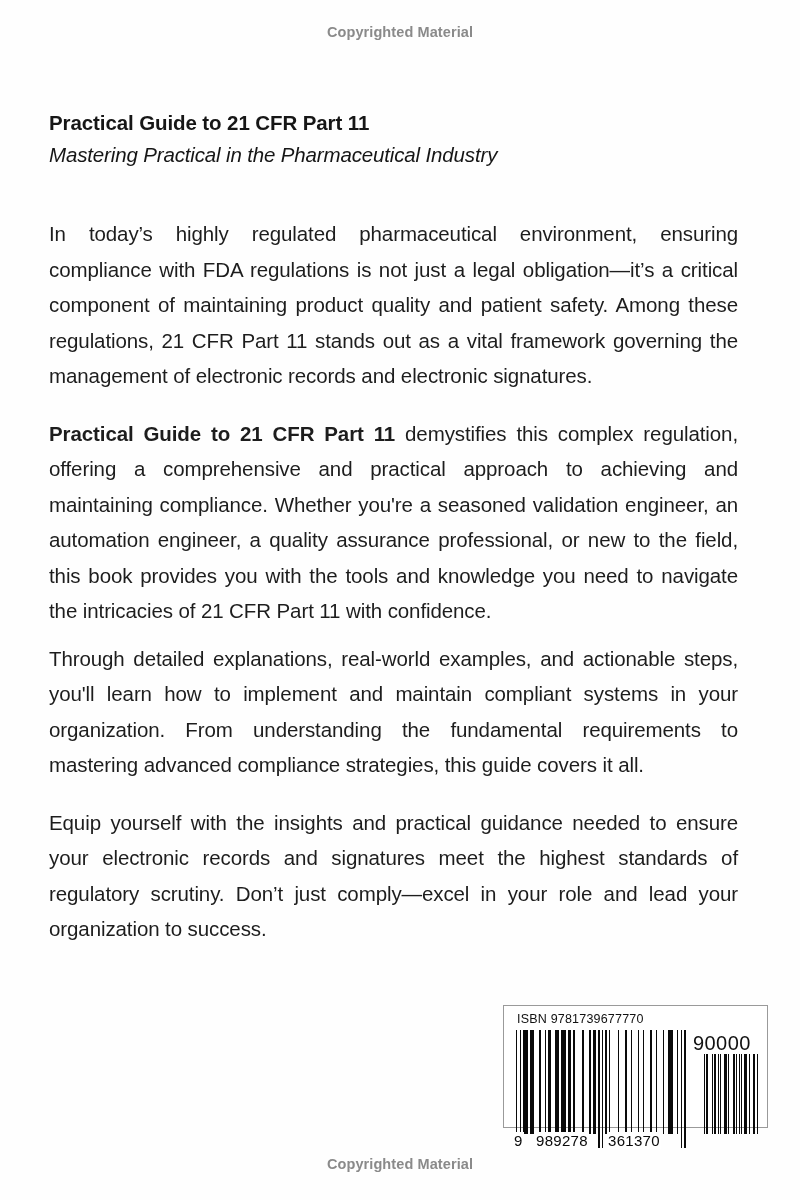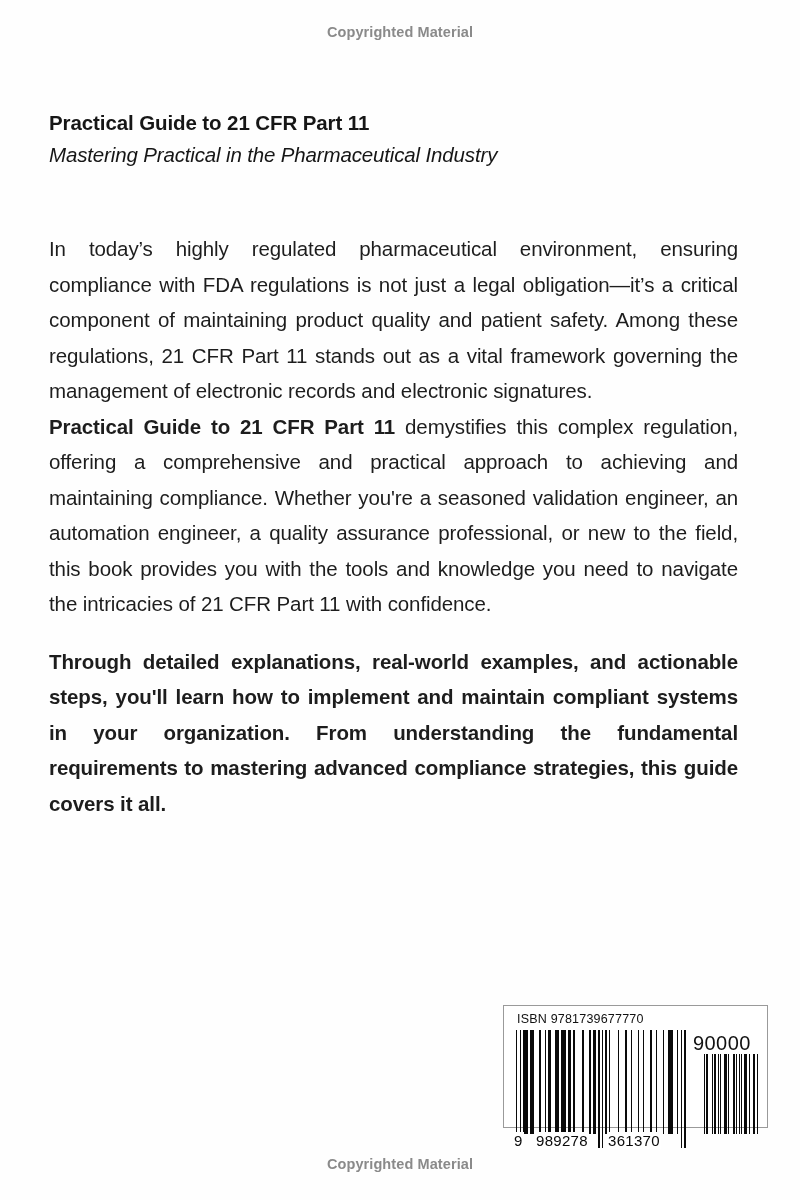--- a/index.html
+++ b/index.html
@@ -68,23 +68,23 @@
     padding: 0;
     font-size: 20.5px;
     line-height: 35.5px;
     text-align: justify;
     text-justify: inter-word;
     color: #1d1d1d;
     letter-spacing: -0.1px;
   }
   .blurb b { font-weight: bold; }
 
-  .para-1 { margin-top: 64px; }
-  .para-2 { }
-  .para-3 { margin-top: 22px; font-weight: bold; }
+  .para-1 { margin-top: 49px; }
+  .para-2 { margin-top: 22px; }
+  .para-3 { margin-top: 12px; }
   .para-4 { margin-top: 22px; }
 
   
   .barcode-box {
     position: absolute;
     left: 503px;
     top: 1005px;
     width: 265px;
     height: 123px;
     background: #ffffff;
@@ -164,20 +164,21 @@
     <div class="book-title">Practical Guide to 21 CFR Part 11</div>
 
     <div class="book-subtitle">Mastering Practical in the Pharmaceutical Industry</div>
 
     <p class="blurb para-1">In today’s highly regulated pharmaceutical environment, ensuring compliance with FDA regulations is not just a legal obligation—it’s a critical component of maintaining product quality and patient safety. Among these regulations, 21 CFR Part 11 stands out as a vital framework governing the management of electronic records and electronic signatures.</p>
 
     <p class="blurb para-2"><b>Practical Guide to 21 CFR Part 11</b><span> demystifies this complex regulation, offering a comprehensive and practical approach to achieving and maintaining compliance. Whether you're a seasoned validation engineer, an automation engineer, a quality assurance professional, or new to the field, this book provides you with the tools and knowledge you need to navigate the intricacies of 21 CFR Part 11 with confidence.</span></p>
 
     <p class="blurb para-3">Through detailed explanations, real-world examples, and actionable steps, you'll learn how to implement and maintain compliant systems in your organization. From understanding the fundamental requirements to mastering advanced compliance strategies, this guide covers it all.</p>
 
+    <p class="blurb para-4">Equip yourself with the insights and practical guidance needed to ensure your electronic records and signatures meet the highest standards of regulatory scrutiny. Don’t just comply—excel in your role and lead your organization to success.</p>
 
   </div>
 
   <div class="barcode-box">
     <div class="isbn-label">ISBN 9781739677770</div>
     <div class="addon-label">90000</div>
 
     <div class="main-bars">
         <div class="bar guard" style="left: 0px; width: 1.43947px;"></div>
         <div class="bar guard" style="left: 3.57895px; width: 1.43947px;"></div>

